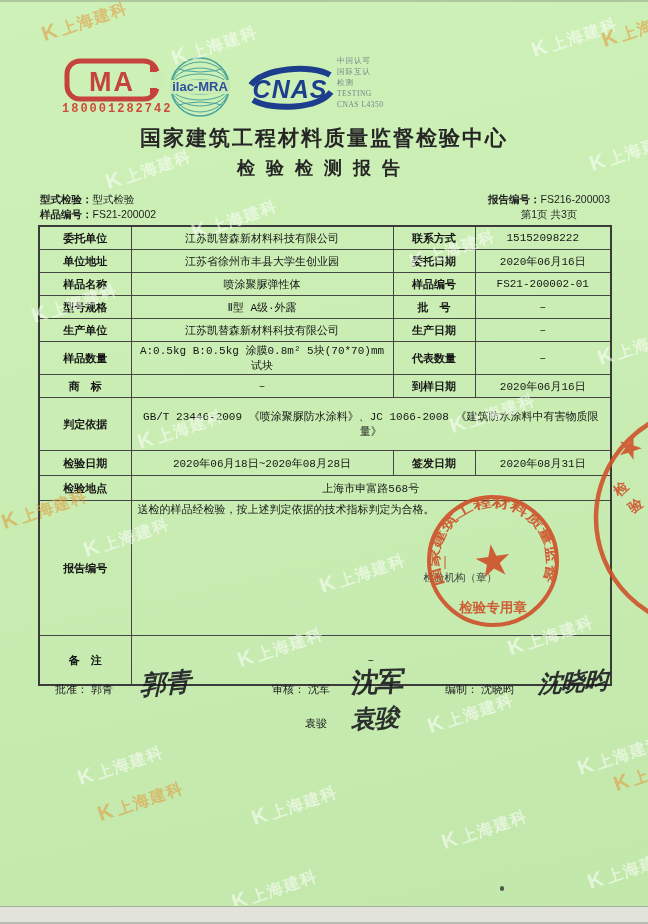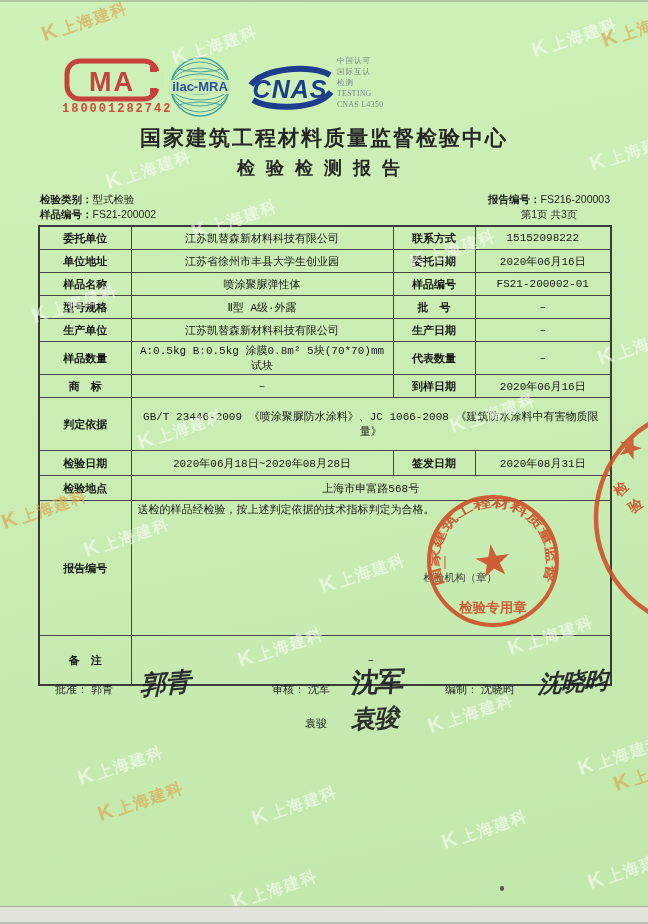--- a/index.html
+++ b/index.html
@@ -213,21 +213,21 @@
     <div>国际互认</div>
     <div>检测</div>
     <div class="en">TESTING</div>
     <div class="en">CNAS L4350</div>
   </div>
 
   <div class="title">国家建筑工程材料质量监督检验中心</div>
   <div class="subtitle">检验检测报告</div>
 
   <div class="meta meta-left">
-    <div><b>检验类别：</b><span>型式检验</span></div>
+    <div><b>型式检验：</b><span>型式检验</span></div>
     <div><b>样品编号：</b><span>FS21-200002</span></div>
   </div>
   <div class="meta meta-right">
     <div><b>报告编号：</b><span>FS216-200003</span></div>
     <div>第1页 共3页</div>
   </div>
 
   <table class="report">
     <colgroup>
         <col style="width:92px">

